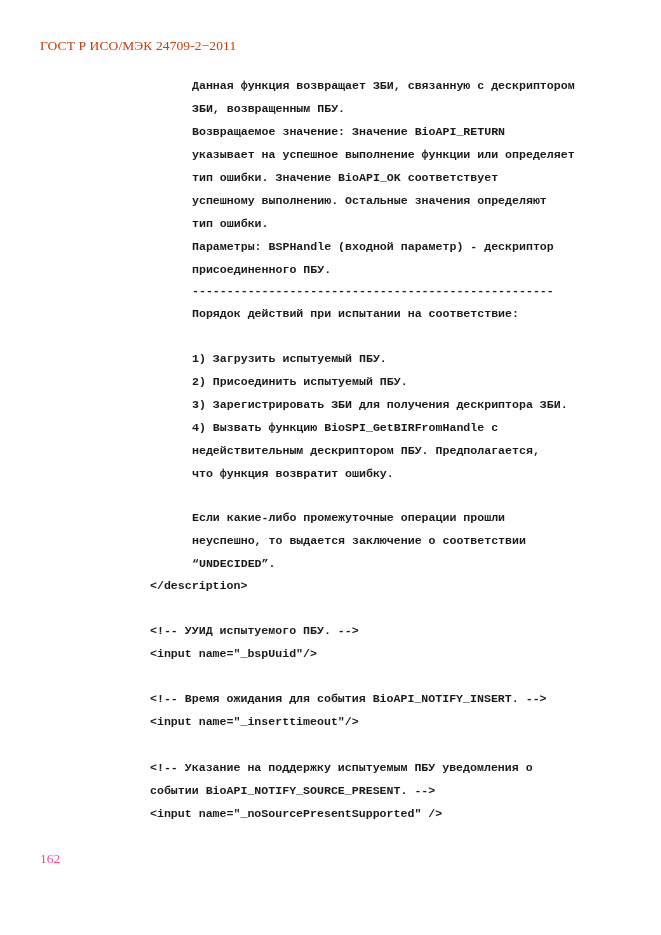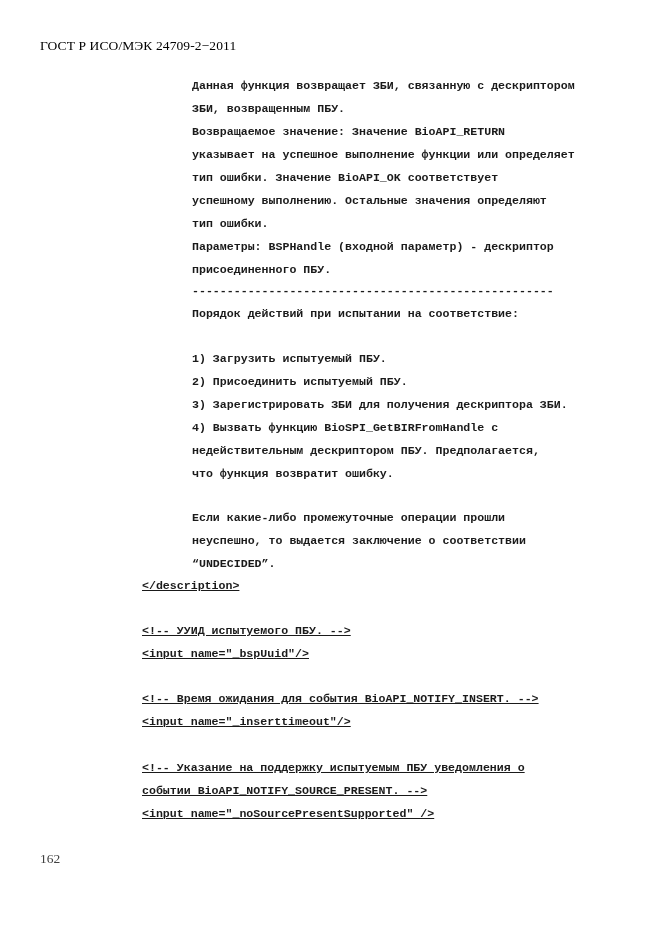--- a/index.html
+++ b/index.html
@@ -1,33 +1,33 @@
 <!DOCTYPE html>
 <html><head>
   <meta charset="utf-8">
   <style>
     html, body { margin: 0; padding: 0; background: #ffffff; }
     body { width: 661px; height: 935px; position: relative; overflow: hidden; color: #111; }
     .header {
       position: absolute; left: 40px; top: 38px;
-      font-family: "Liberation Serif", serif; font-size: 13.5px; color: #000000;
+      font-family: "Liberation Serif", serif; font-size: 13.5px; color: #c2410c;
       letter-spacing: 0.1px;
     }
     .pagenum {
       position: absolute; left: 40px; top: 851px;
-      font-family: "Liberation Serif", serif; font-size: 13.5px; color: #404040;
+      font-family: "Liberation Serif", serif; font-size: 13.5px; color: #ec4899;
     }
     .code {
       position: absolute; left: 0; top: 0; width: 661px;
       font-family: "Liberation Mono", monospace; font-weight: bold;
       font-size: 11.6px; color: #1a1a1a; white-space: pre;
     }
     .line { position: absolute; height: 18px; line-height: 18px; }
     .in1 { left: 192px; }
-    .in0 { left: 142px; text-decoration: underline; }
+    .in0 { left: 150px; }
   </style>
 </head>
 <body>
 
 <div class="header">ГОСТ Р ИСО/МЭК 24709-2−2011</div>
 
 <div class="code" id="code"><div class="line in1" style="top: 77px;">Данная функция возвращает ЗБИ, связанную с дескриптором</div><div class="line in1" style="top: 100px;">ЗБИ, возвращенным ПБУ.</div><div class="line in1" style="top: 123px;">Возвращаемое значение: Значение BioAPI_RETURN</div><div class="line in1" style="top: 146px;">указывает на успешное выполнение функции или определяет</div><div class="line in1" style="top: 169px;">тип ошибки. Значение BioAPI_OK соответствует</div><div class="line in1" style="top: 192px;">успешному выполнению. Остальные значения определяют</div><div class="line in1" style="top: 215px;">тип ошибки.</div><div class="line in1" style="top: 238px;">Параметры: BSPHandle (входной параметр) - дескриптор</div><div class="line in1" style="top: 261px;">присоединенного ПБУ.</div><div class="line in1" style="top: 282px;">----------------------------------------------------</div><div class="line in1" style="top: 305px;">Порядок действий при испытании на соответствие:</div><div class="line in1" style="top: 350px;">1) Загрузить испытуемый ПБУ.</div><div class="line in1" style="top: 373px;">2) Присоединить испытуемый ПБУ.</div><div class="line in1" style="top: 396px;">3) Зарегистрировать ЗБИ для получения дескриптора ЗБИ.</div><div class="line in1" style="top: 419px;">4) Вызвать функцию BioSPI_GetBIRFromHandle с</div><div class="line in1" style="top: 442px;">недействительным дескриптором ПБУ. Предполагается,</div><div class="line in1" style="top: 465px;">что функция возвратит ошибку.</div><div class="line in1" style="top: 509px;">Если какие-либо промежуточные операции прошли</div><div class="line in1" style="top: 532px;">неуспешно, то выдается заключение о соответствии</div><div class="line in1" style="top: 555px;">“UNDECIDED”.</div><div class="line in0" style="top: 577px;">&lt;/description&gt;</div><div class="line in0" style="top: 622px;">&lt;!-- УУИД испытуемого ПБУ. --&gt;</div><div class="line in0" style="top: 645px;">&lt;input name="_bspUuid"/&gt;</div><div class="line in0" style="top: 690px;">&lt;!-- Время ожидания для события BioAPI_NOTIFY_INSERT. --&gt;</div><div class="line in0" style="top: 713px;">&lt;input name="_inserttimeout"/&gt;</div><div class="line in0" style="top: 759px;">&lt;!-- Указание на поддержку испытуемым ПБУ уведомления о</div><div class="line in0" style="top: 782px;">событии BioAPI_NOTIFY_SOURCE_PRESENT. --&gt;</div><div class="line in0" style="top: 805px;">&lt;input name="_noSourcePresentSupported" /&gt;</div></div>
 
 <div class="pagenum">162</div>
 

